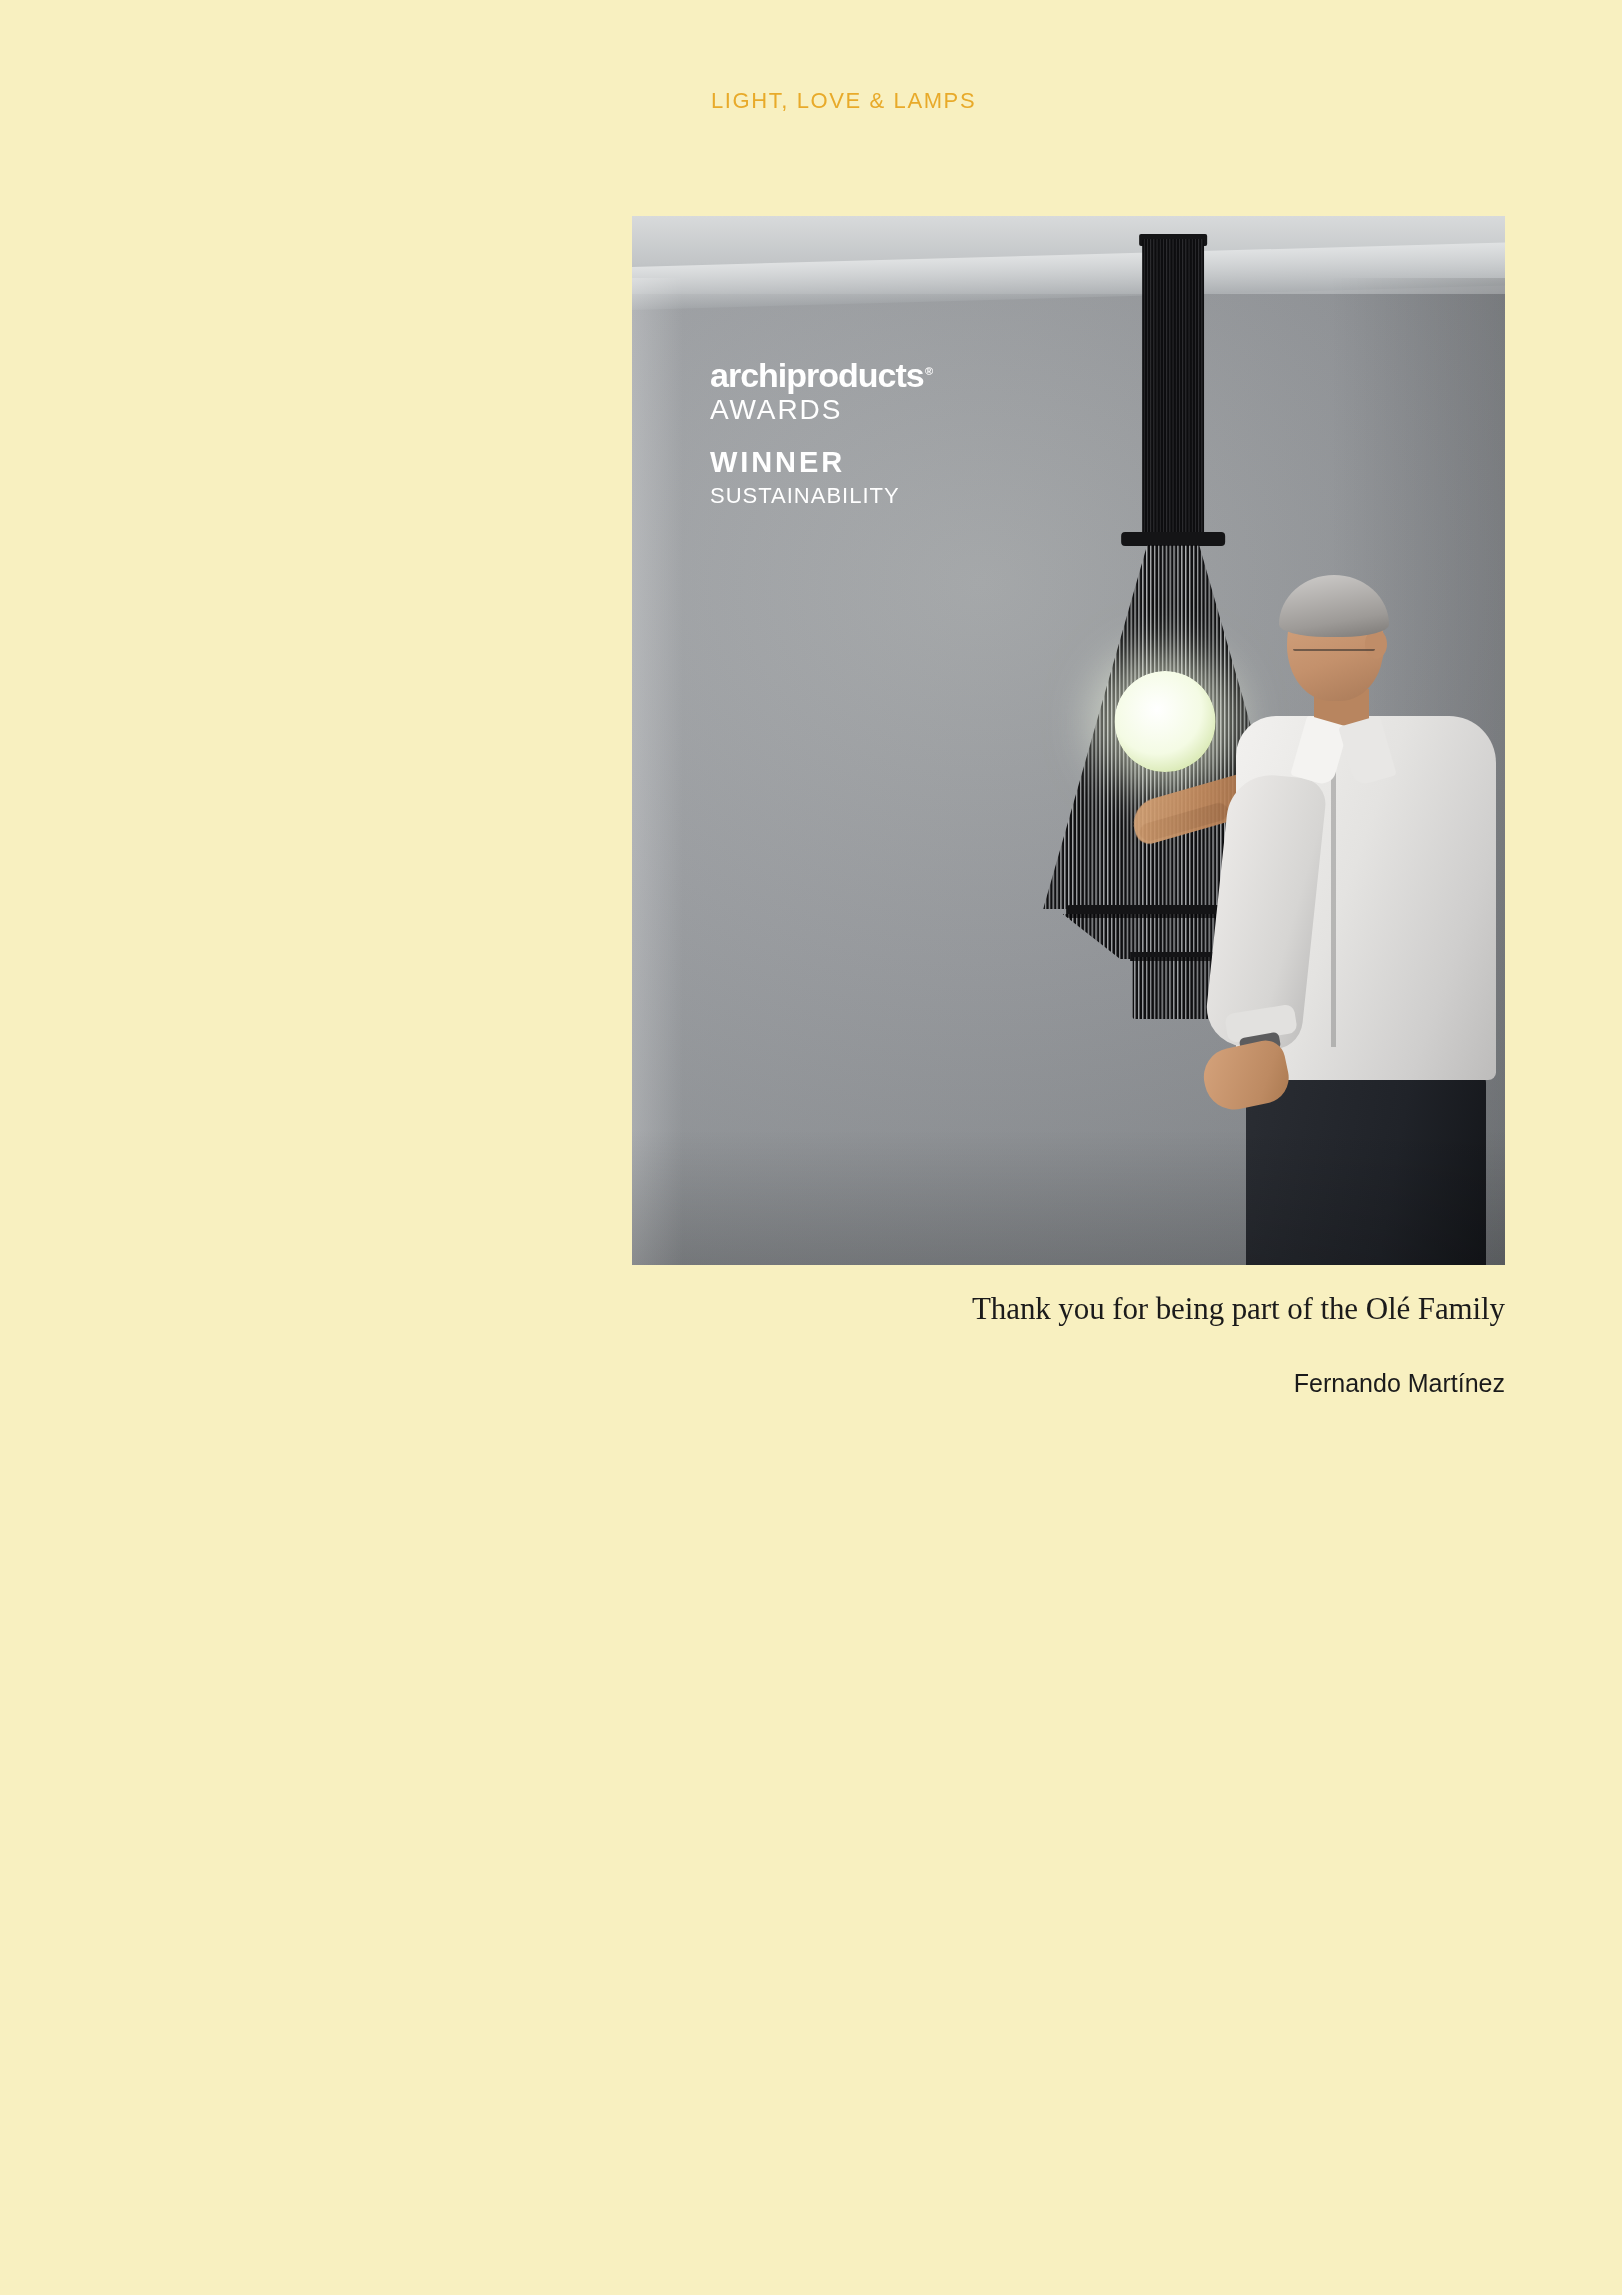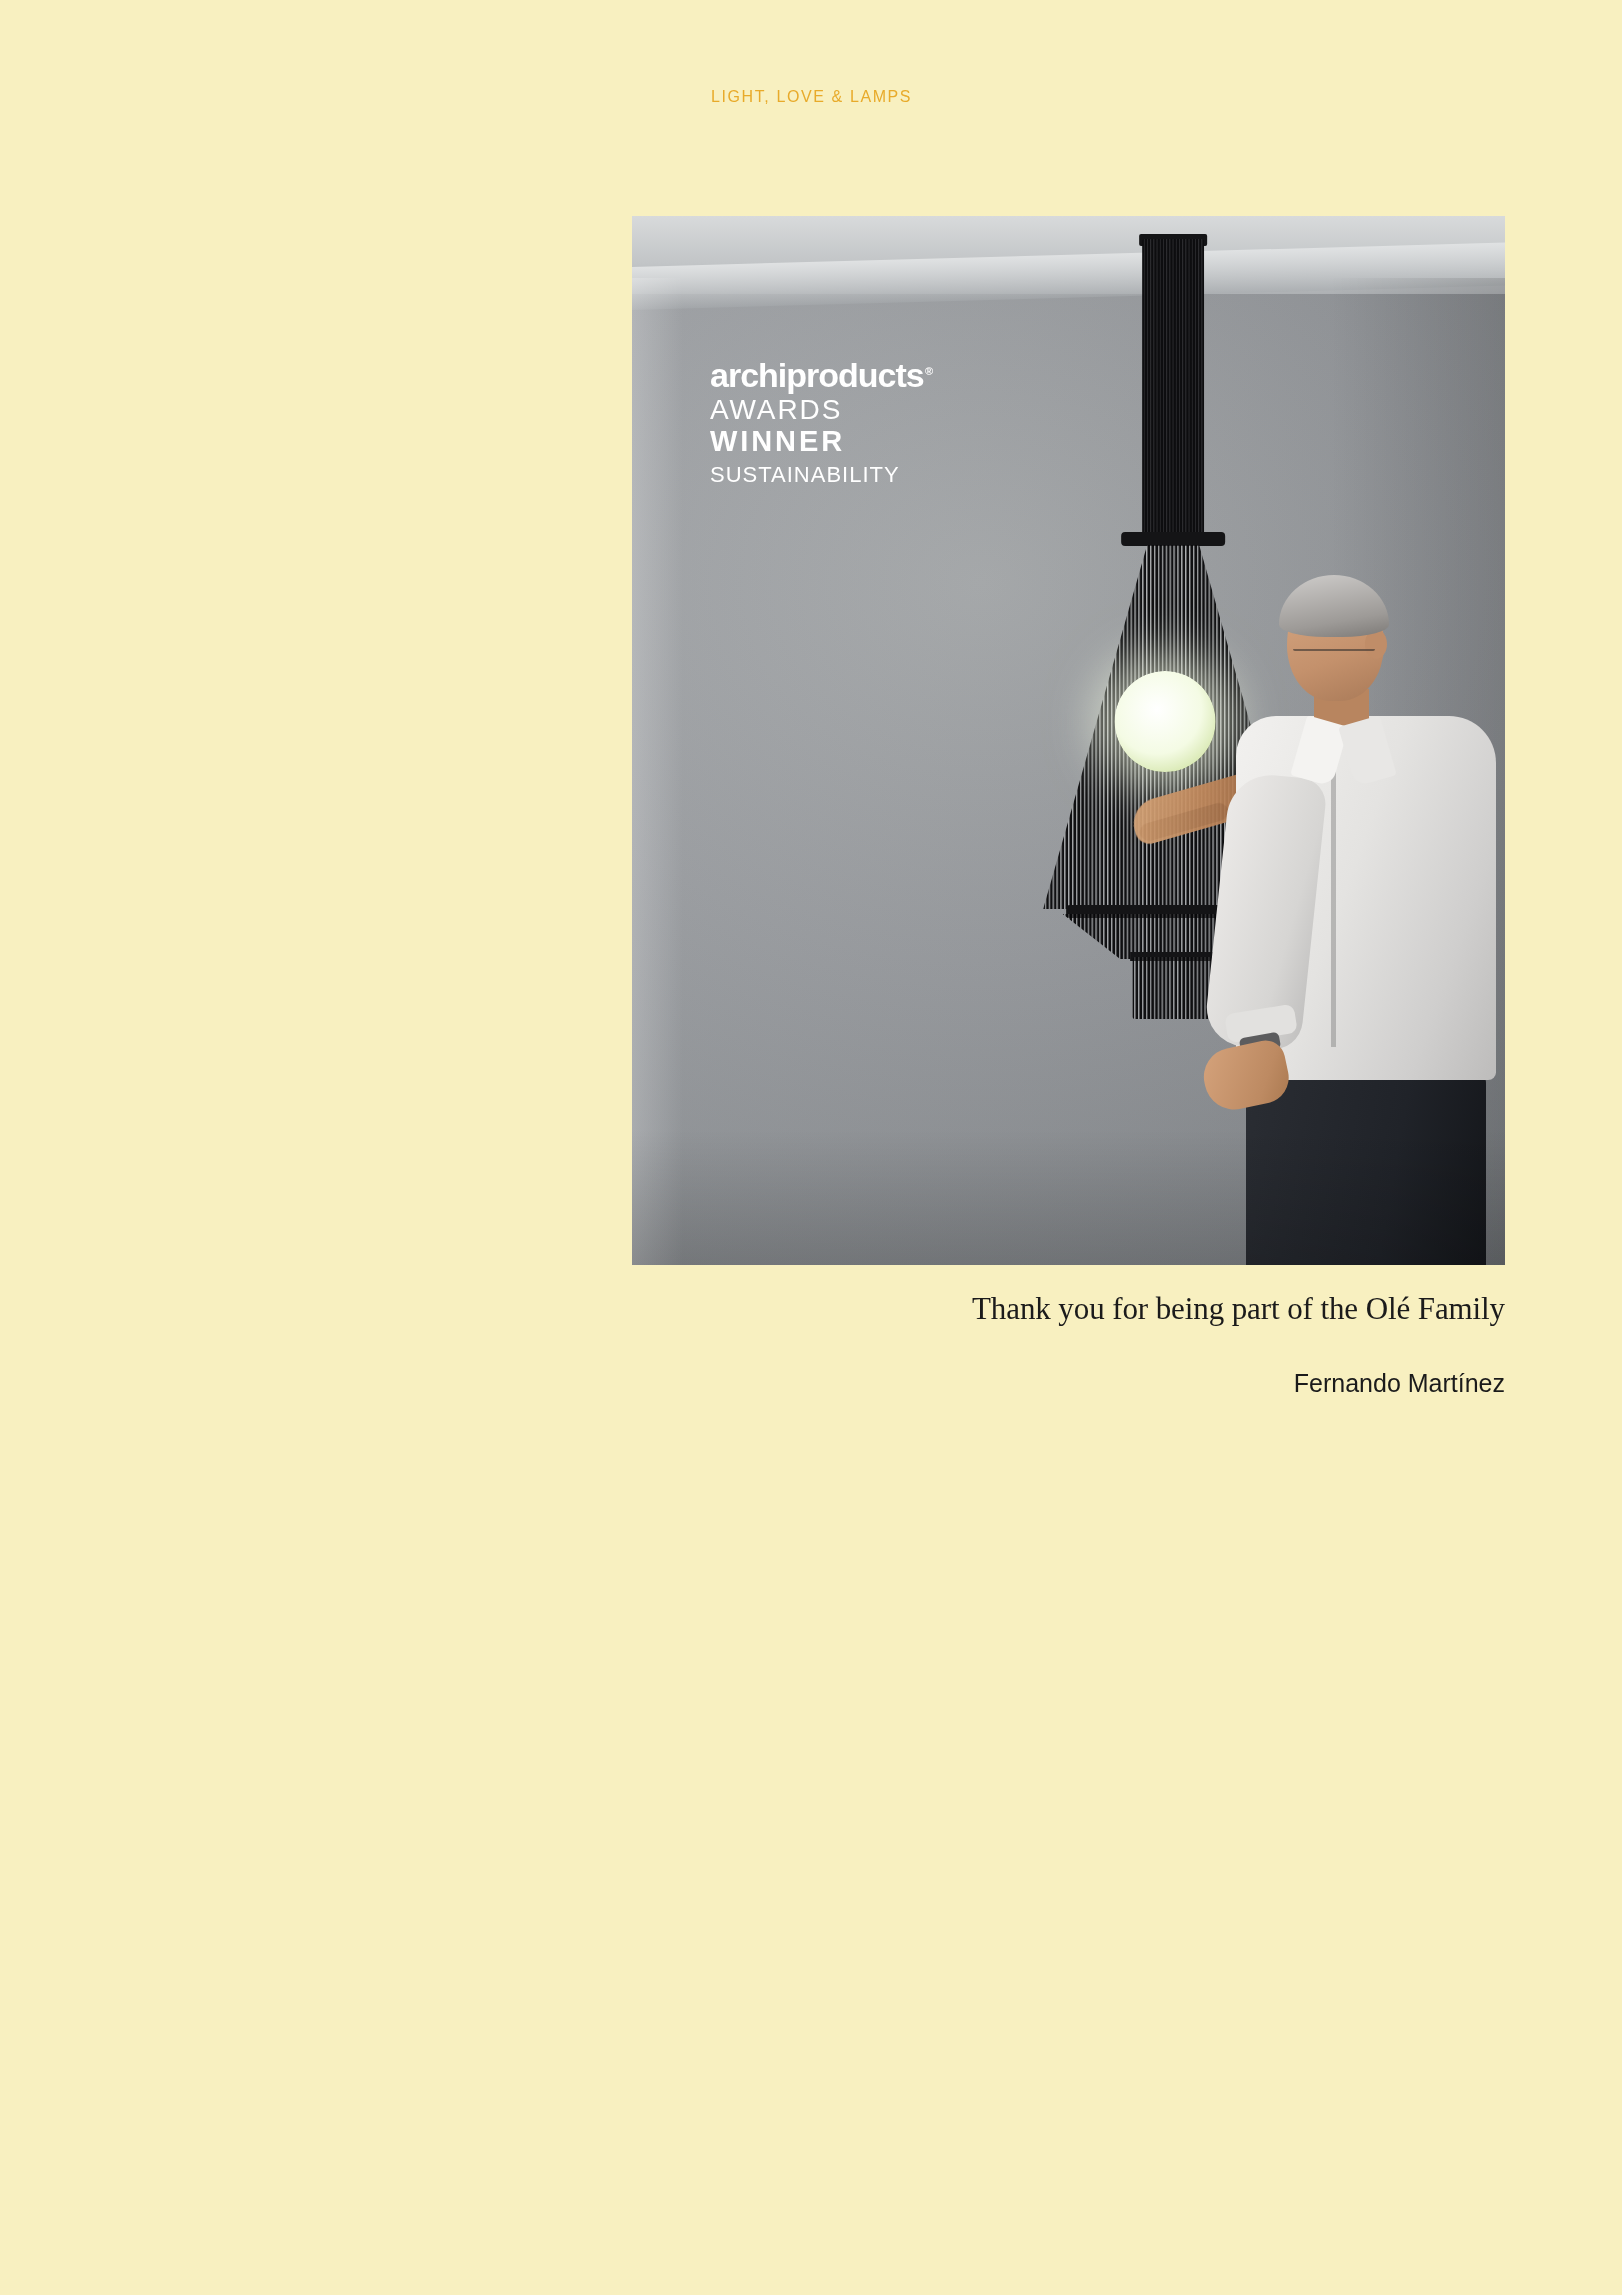--- a/index.html
+++ b/index.html
@@ -18,21 +18,21 @@
   .page {
     position: relative;
     width: 1623px;
     height: 2295px;
   }
 
   .tagline {
     position: absolute;
     left: 711px;
     top: 88px;
-    font-size: 16px;
+    font-size: 22px;
     letter-spacing: 1.6px;
     color: #e8aa2a;
     font-family: "Liberation Sans", sans-serif;
     white-space: nowrap;
   }
 
   .hero {
     position: absolute;
     left: 632px;
     top: 216px;
@@ -341,21 +341,21 @@
     font-weight: 300;
     letter-spacing: 1.9px;
     line-height: 1.08;
     margin-top: 2.6px;
   }
   .award-winner {
     font-size: 29px;
     font-weight: bold;
     letter-spacing: 2.9px;
     line-height: 1.1;
-    margin-top: 1px;
+    margin-top: 22px;
   }
   .award-cat {
     font-size: 22px;
     font-weight: normal;
     letter-spacing: 1px;
     margin-top: 3.9px;
   }
 
   
   .closing {

